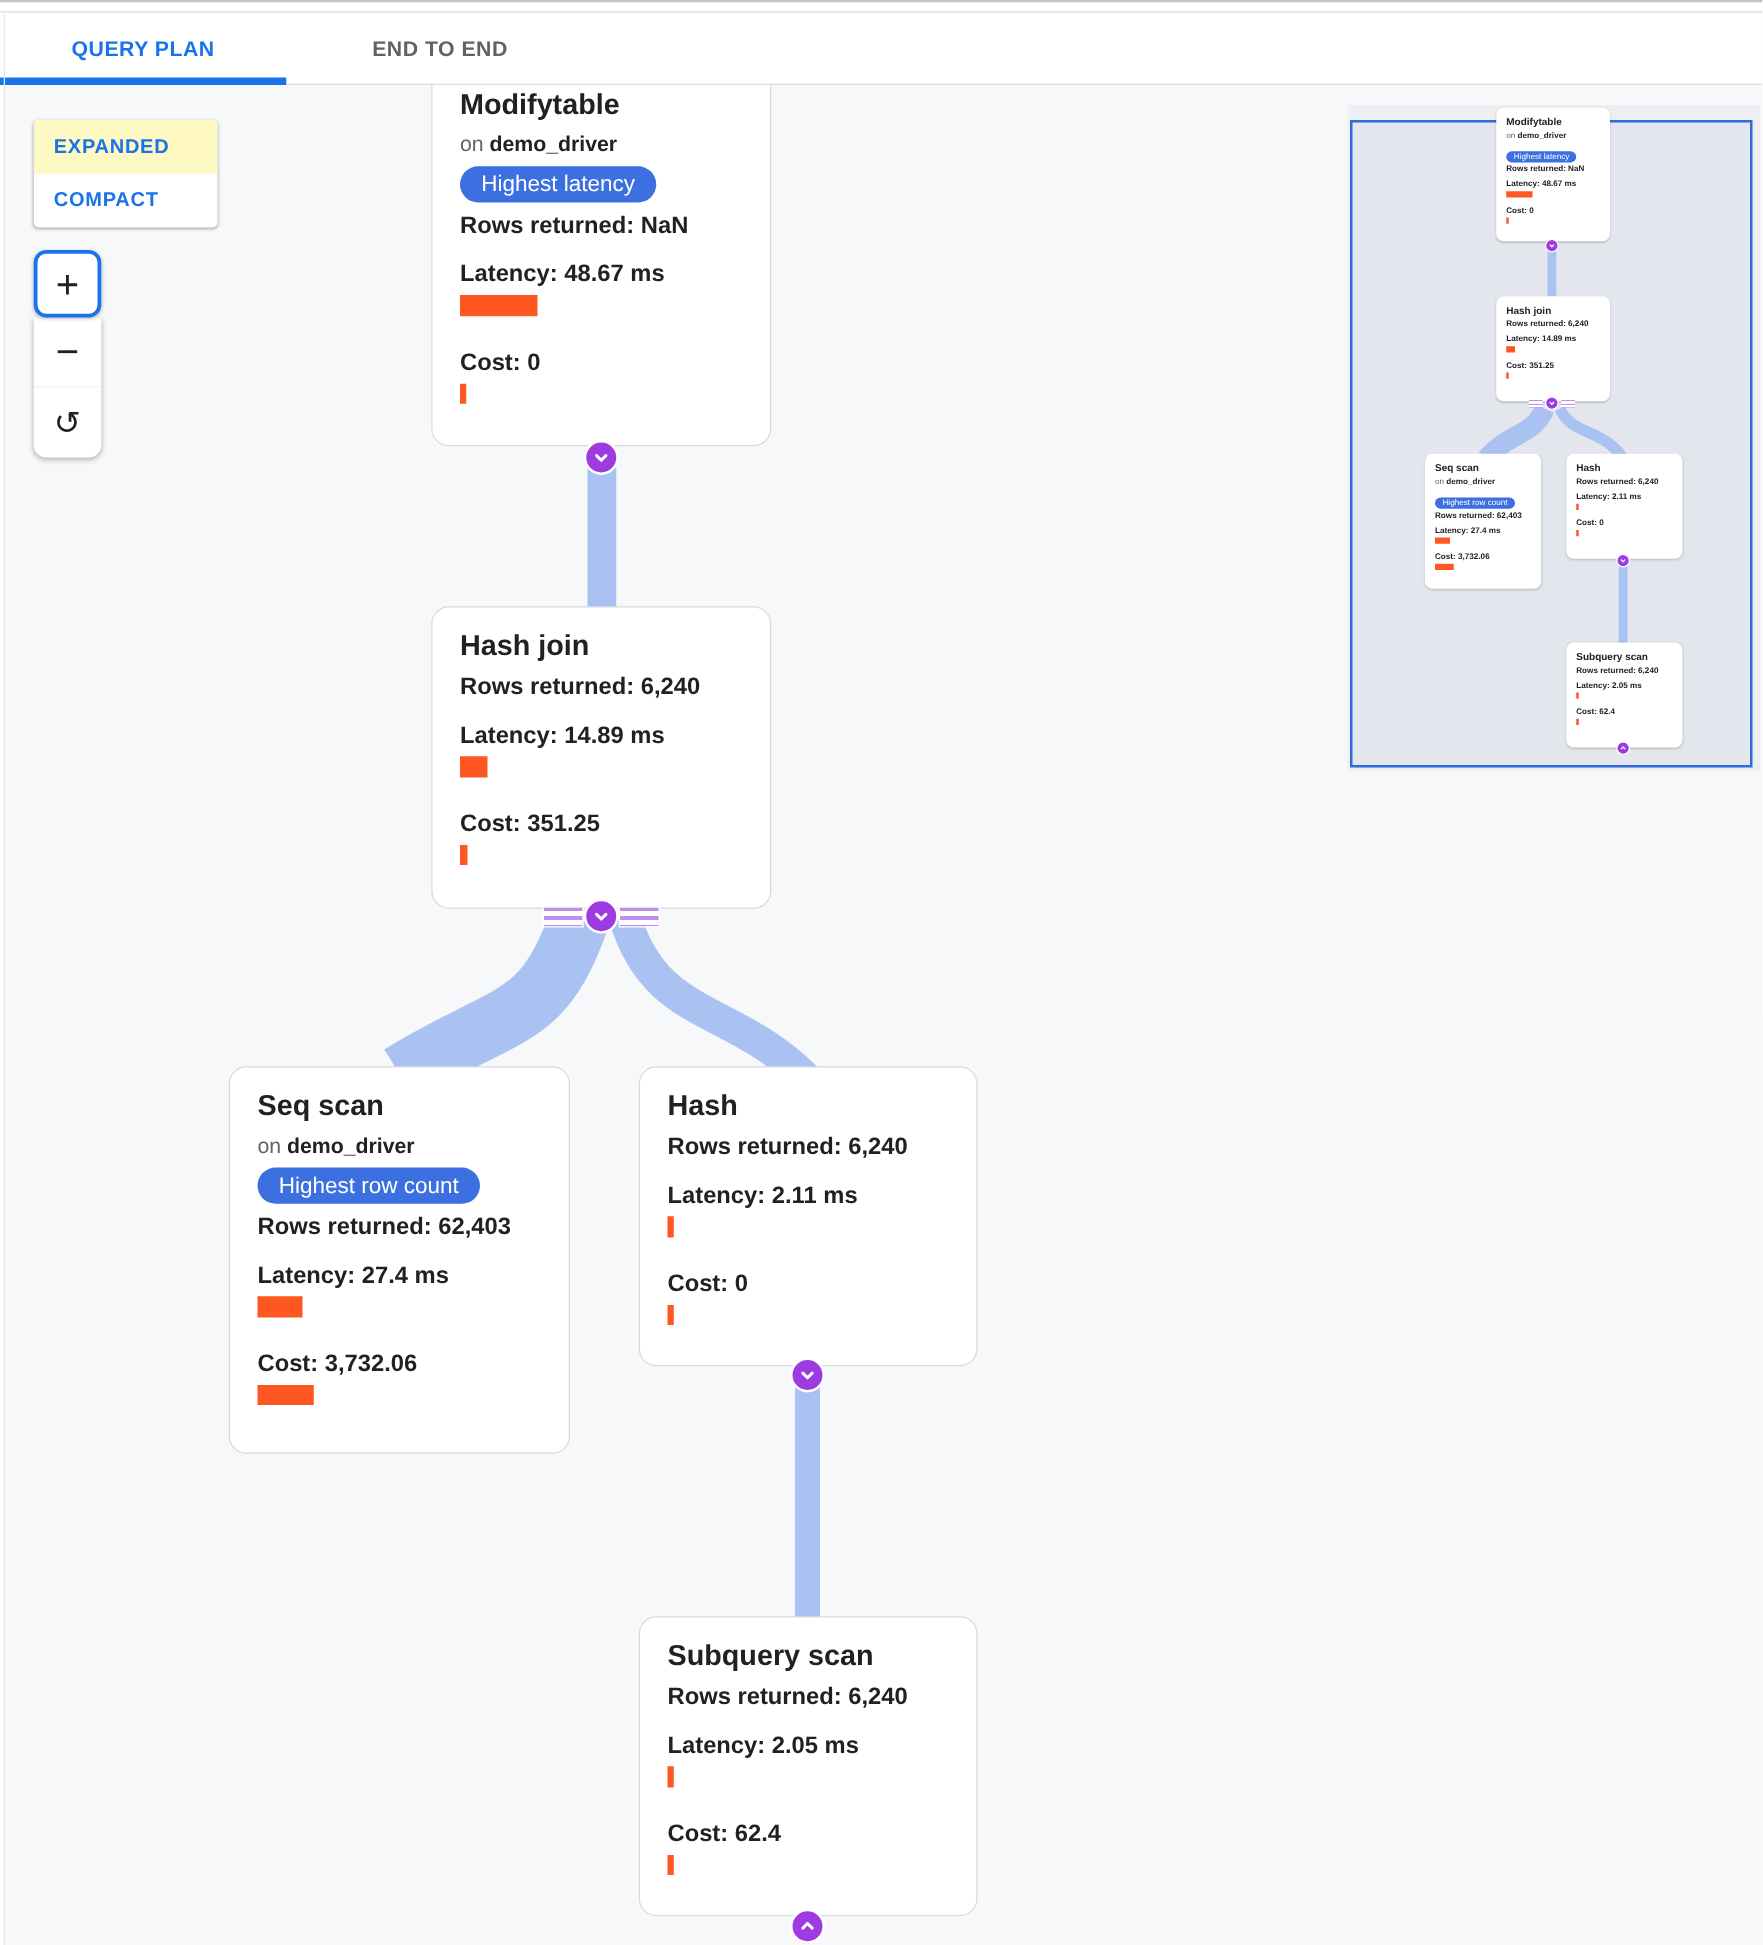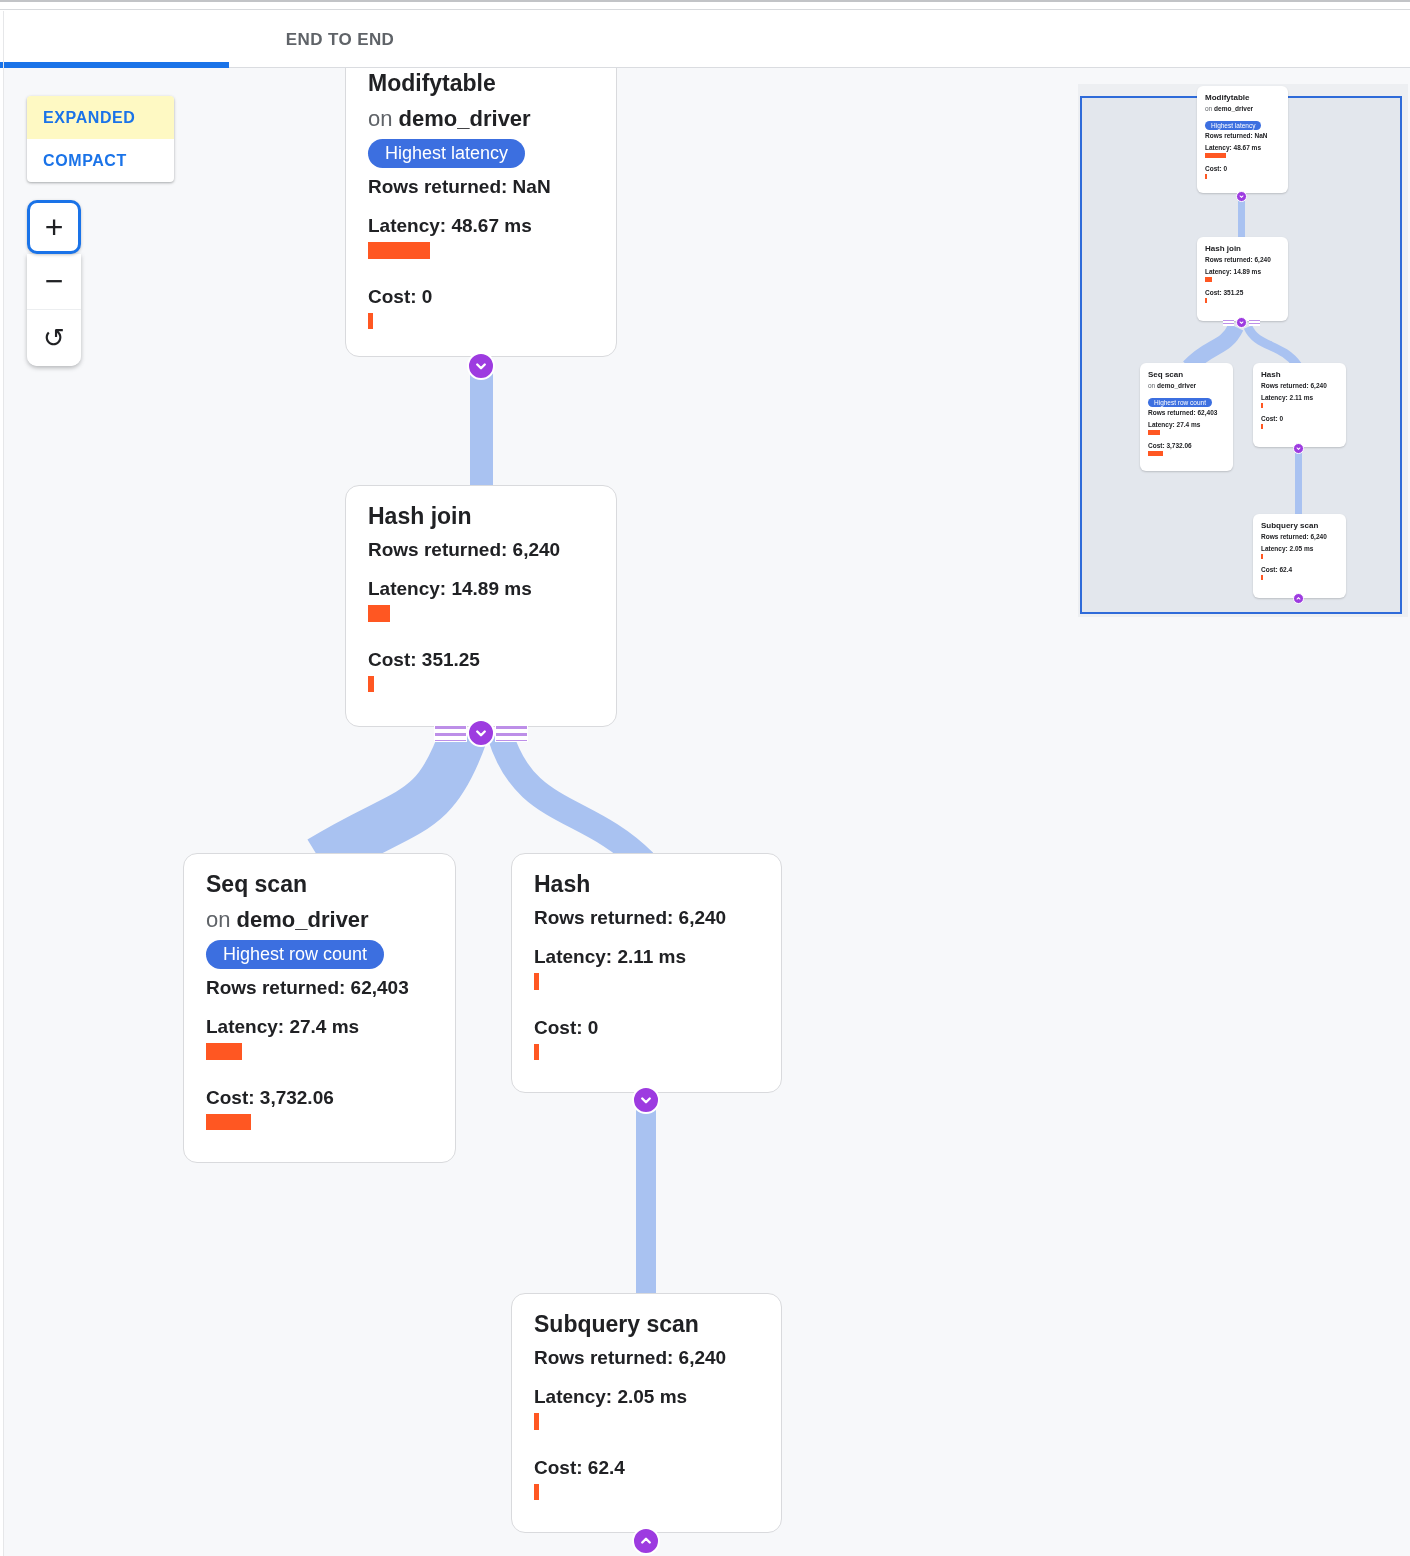--- a/index.html
+++ b/index.html
@@ -19,21 +19,21 @@
     font-family:"Liberation Sans","DejaVu Sans",sans-serif;color:var(--text-dark)}
   .page{position:relative;width:1410px;height:1556px;overflow:hidden}
 
   
   .top-edge{position:absolute;left:0;top:0;width:1410px;height:2px;background:#c2c4c7}
   .top-strip{position:absolute;left:0;top:2px;width:1410px;height:8px;background:#fff;border-bottom:1px solid #d8dadd}
   .tabbar{position:absolute;left:0;top:11px;width:1410px;height:57px;background:#fff;border-bottom:1px solid #dadce0}
   .tab{position:absolute;top:0;height:57px;display:flex;align-items:center;justify-content:center;
     font-size:17px;font-weight:700;letter-spacing:.4px;cursor:pointer}
   .tab-active{left:0;width:229px;color:var(--tab-blue)}
-  .tab-inactive{left:229px;width:222px;color:var(--text-gray)}
+  .tab-inactive{left:241px;width:222px;color:var(--text-gray)}
   .tab-underline{position:absolute;left:0;top:51px;width:229px;height:6px;background:var(--tab-blue)}
   .left-rail{position:absolute;left:3px;top:11px;width:1px;height:1545px;background:#e6e7e9}
   .scroll-thumb{position:absolute;left:7px;top:744px;width:6px;height:39px;border-radius:3px;background:#c6c8cb}
 
   
   .canvas{position:absolute;left:4px;top:68px;width:1406px;height:1488px;background:#f7f8fa;overflow:hidden}
   .canvas > *{position:absolute}
   .edges{left:0;top:0;pointer-events:none}
 
   
@@ -47,21 +47,21 @@
     color:#202124}
   .zoom-in{height:54px;border:3px solid var(--tab-blue);border-radius:10px;font-size:32px;font-weight:400;
     box-shadow:0 1px 3px rgba(60,64,67,.3);position:relative;z-index:2}
   .zoom-rest{margin-top:0;border-radius:0 0 10px 10px;box-shadow:0 2px 4px rgba(60,64,67,.35);overflow:hidden}
   .zoom-out{height:56px;font-size:32px;border-bottom:1px solid #eceef0}
   .zoom-reset{height:56px;font-size:26px}
 
   
   .node{background:#fff;border:1px solid var(--card-border);border-radius:14px;padding:17px 22px;cursor:pointer}
   .node-title{font-size:23px;font-weight:700;margin-bottom:9px}
-  .node-on{font-size:22px;color:var(--text-gray);margin-bottom:7px}
+  .node-on{font-size:17px;color:var(--text-gray);margin-bottom:7px}
   .node-on b{color:var(--text-dark);font-weight:700}
   .node-badge{display:inline-block;background:var(--badge-blue);color:#fff;font-size:18px;
     padding:4px 17px;border-radius:17px;margin-bottom:8px}
   .node-line{font-size:19px;font-weight:700}
   .gap-lat{margin-top:17px}
   .gap-cost{margin-top:27px}
   .bar{height:17px;background:var(--bar-orange);margin-top:5px}
   .bar.cost{height:16px}
 
   .n-modifytable{left:341px;top:-16px;width:272px;height:305px}
@@ -103,20 +103,21 @@
 </style>
 </head>
 <body>
 
 <div class="page">
 
   <div class="top-edge"></div>
   <div class="top-strip"></div>
 
   <div class="tabbar">
+    <div class="tab tab-active">QUERY PLAN</div>
     <div class="tab tab-inactive">END TO END</div>
     <div class="tab-underline"></div>
   </div>
 
   <div class="left-rail"></div>
   <div class="scroll-thumb"></div>
 
   <div class="canvas">
 
     <svg class="edges" width="1406" height="1488" viewBox="0 0 1406 1488">

